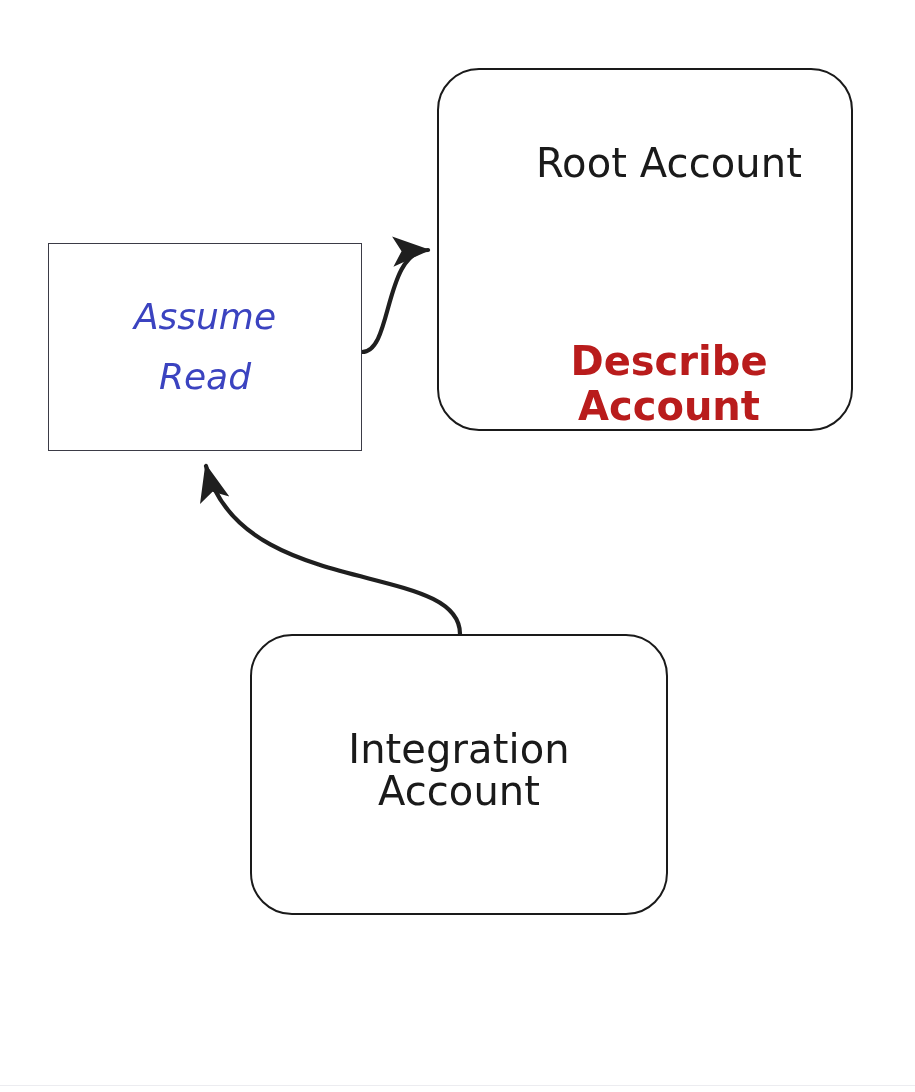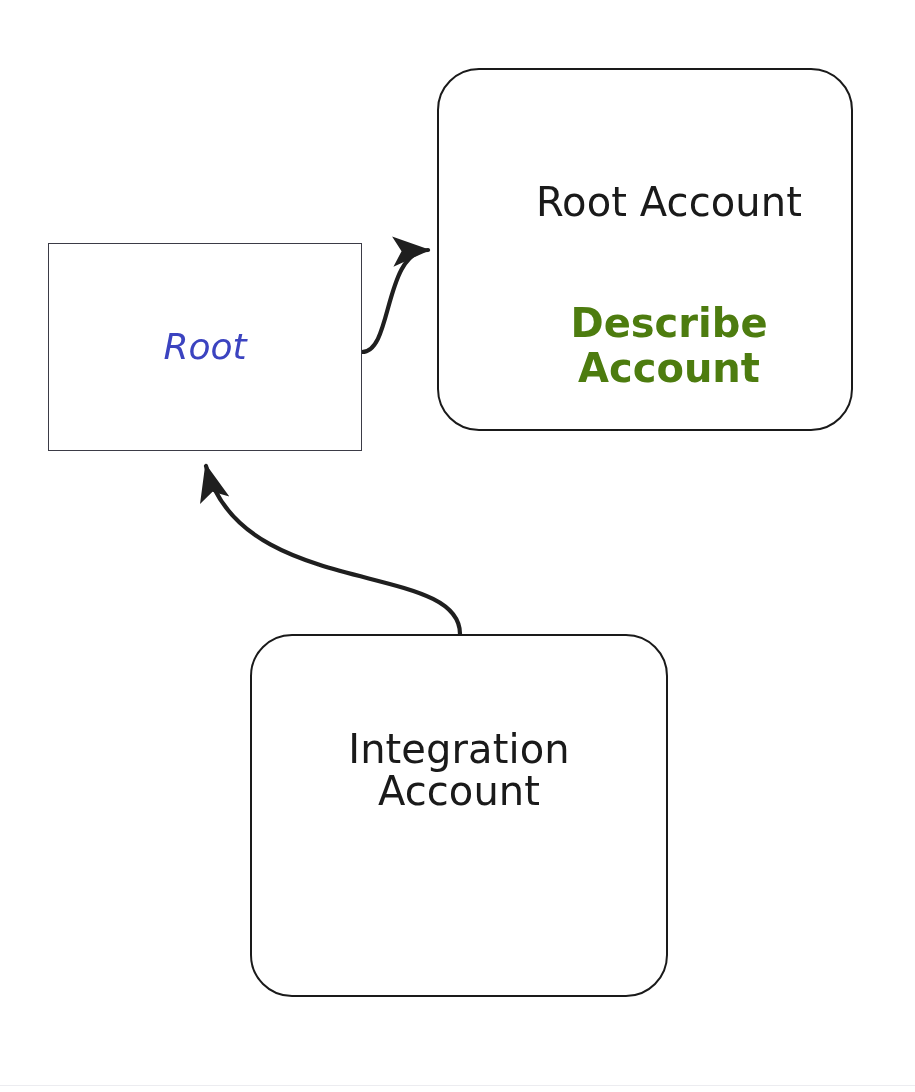--- a/index.html
+++ b/index.html
@@ -57,21 +57,21 @@
   #node-assume-role {
     left: 48px;
     top: 243px;
     width: 314px;
     height: 208px;
   }
   #node-integration-account {
     left: 250px;
     top: 634px;
     width: 418px;
-    height: 363px;
+    height: 281px;
   }
 
   
   .label-plain {
     color: #1a1a1a;
     font-size: 40px;
     font-weight: 400;
     line-height: 1.05;
     letter-spacing: 0.1px;
   }
@@ -86,21 +86,21 @@
     font-style: italic;
     font-weight: 400;
     line-height: 1.68;
   }
 
   
   #node-root-account .stack {
     display: flex;
     flex-direction: column;
     align-items: center;
-    justify-content: center;
+    justify-content: space-between;
     width: 100%;
     height: 100%;
     padding-top: 72px;
     box-sizing: border-box;
     padding-left: 48px;
   }
   #node-root-account .accent-block {
     margin-top: 78px;
   }
 
@@ -149,30 +149,31 @@
     <path d="M362,352 C 393,352 383,252 428,250" fill="none" stroke="#1f1f1f" stroke-width="4.2" stroke-linecap="round" marker-end="url(#arrow-right)"></path>
 
     <path d="M460,634 C 460,560 240,600 206,466" fill="none" stroke="#1f1f1f" stroke-width="4.2" stroke-linecap="round" marker-end="url(#arrow-up)"></path>
   </svg>
 
   <div class="node rounded" id="node-root-account">
     <div class="stack">
       <div class="label-plain">
         <span class="line">Root Account</span>
       </div>
-      <div class="label-accent accent-block" style="color:#4d7c0f;">
+      <div class="label-accent accent-block" style="color:#b91c1c;">
         <span class="line">Describe</span>
         <span class="line">Account</span>
       </div>
     </div>
   </div>
 
   <div class="node rect" id="node-assume-role">
     <div class="label-italic" style="color:#3b43c0;">
-      <span class="line">Root</span>
+      <span class="line">Assume</span>
+      <span class="line">Read</span>
     </div>
   </div>
 
   <div class="node rounded" id="node-integration-account">
     <div class="stack">
       <div class="label-plain">
         <span class="line">Integration</span>
         <span class="line">Account</span>
       </div>
     </div>

